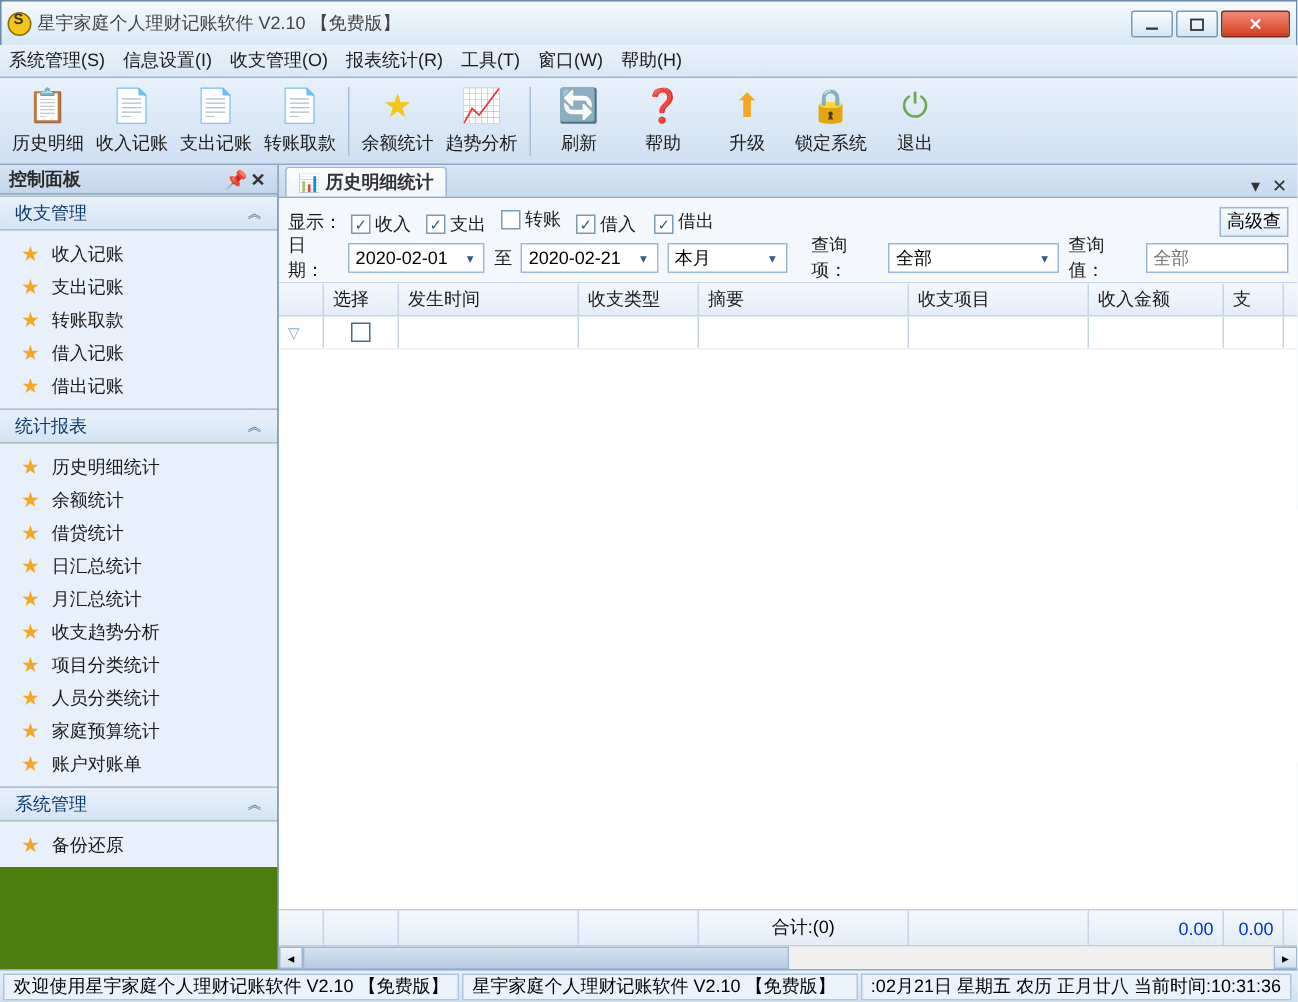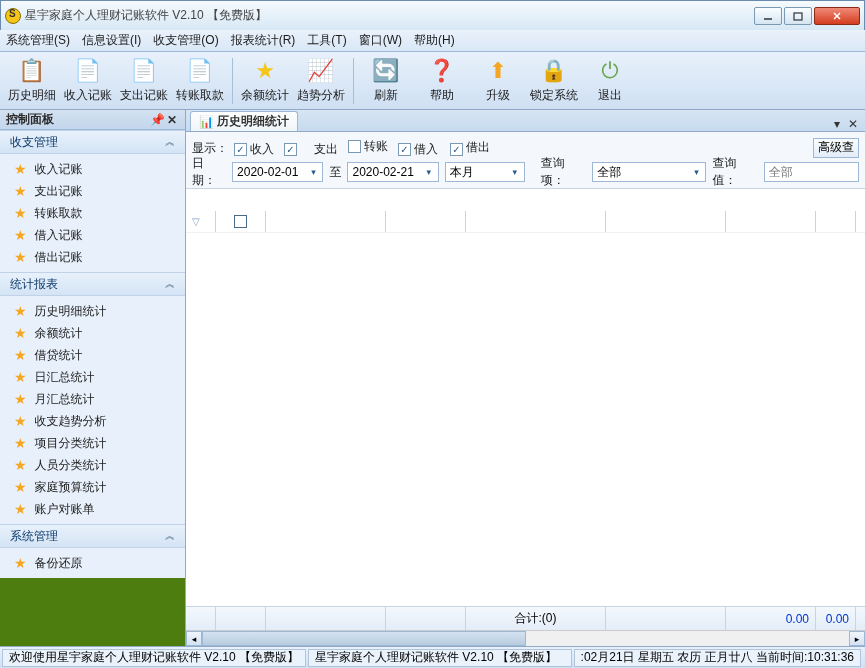--- a/index.html
+++ b/index.html
@@ -273,21 +273,21 @@
       <span class="wbtn">▾</span>
       <span class="wbtn">✕</span>
     </div>
 
     <div class="filters">
       <div class="filter-row">
         <label>显示：</label>
         <span id="chkrow"><span style="display: inline-flex; align-items: center; gap: 3px; margin-right: 10px;">
               <span class="chk checked"></span>
               <label>收入</label>
-            </span><span style="display: inline-flex; align-items: center; gap: 17px; margin-right: 10px;">
+            </span><span style="display: inline-flex; align-items: center; gap: 3px; margin-right: 10px;">
               <span class="chk checked"></span>
               <label>支出</label>
             </span><span style="display: inline-flex; align-items: center; gap: 3px; margin-right: 10px;">
               <span class="chk "></span>
               <label>转账</label>
             </span><span style="display: inline-flex; align-items: center; gap: 3px; margin-right: 12px;">
               <span class="chk checked"></span>
               <label>借入</label>
             </span><span style="display: inline-flex; align-items: flex-end; gap: 3px; margin-right: 10px;">
               <span class="chk checked"></span>
@@ -316,20 +316,30 @@
             <span class="arr">▾</span>
           </div>
         <label>查询值：</label>
         <div class="combo" style="width:100px">
             <input style="color: rgb(153, 153, 153);" placeholder="全部">
           </div>
       </div>
     </div>
 
     <div class="grid">
+      <div class="grid-header" id="gridhdr">
+          <div class="gcol" style="width: 30px;"></div>
+          <div class="gcol" style="width: 50px;">选择</div>
+          <div class="gcol" style="width: 120px;">发生时间</div>
+          <div class="gcol" style="width: 80px;">收支类型</div>
+          <div class="gcol" style="width: 140px;">摘要</div>
+          <div class="gcol" style="width: 120px;">收支项目</div>
+          <div class="gcol" style="width: 90px;">收入金额</div>
+          <div class="gcol" style="width: 40px;">支</div>
+        </div>
       <div class="grid-body">
         <div class="grid-row" id="gridfilter">
             <div class="gcol" style="width: 30px;">
               <span class="filter-icon">▽</span>
             </div>
             <div class="gcol" style="width: 50px;">
               <span class="checkbox-cell"></span>
             </div>
             <div class="gcol" style="width: 120px;"></div>
             <div class="gcol" style="width: 80px;"></div>

